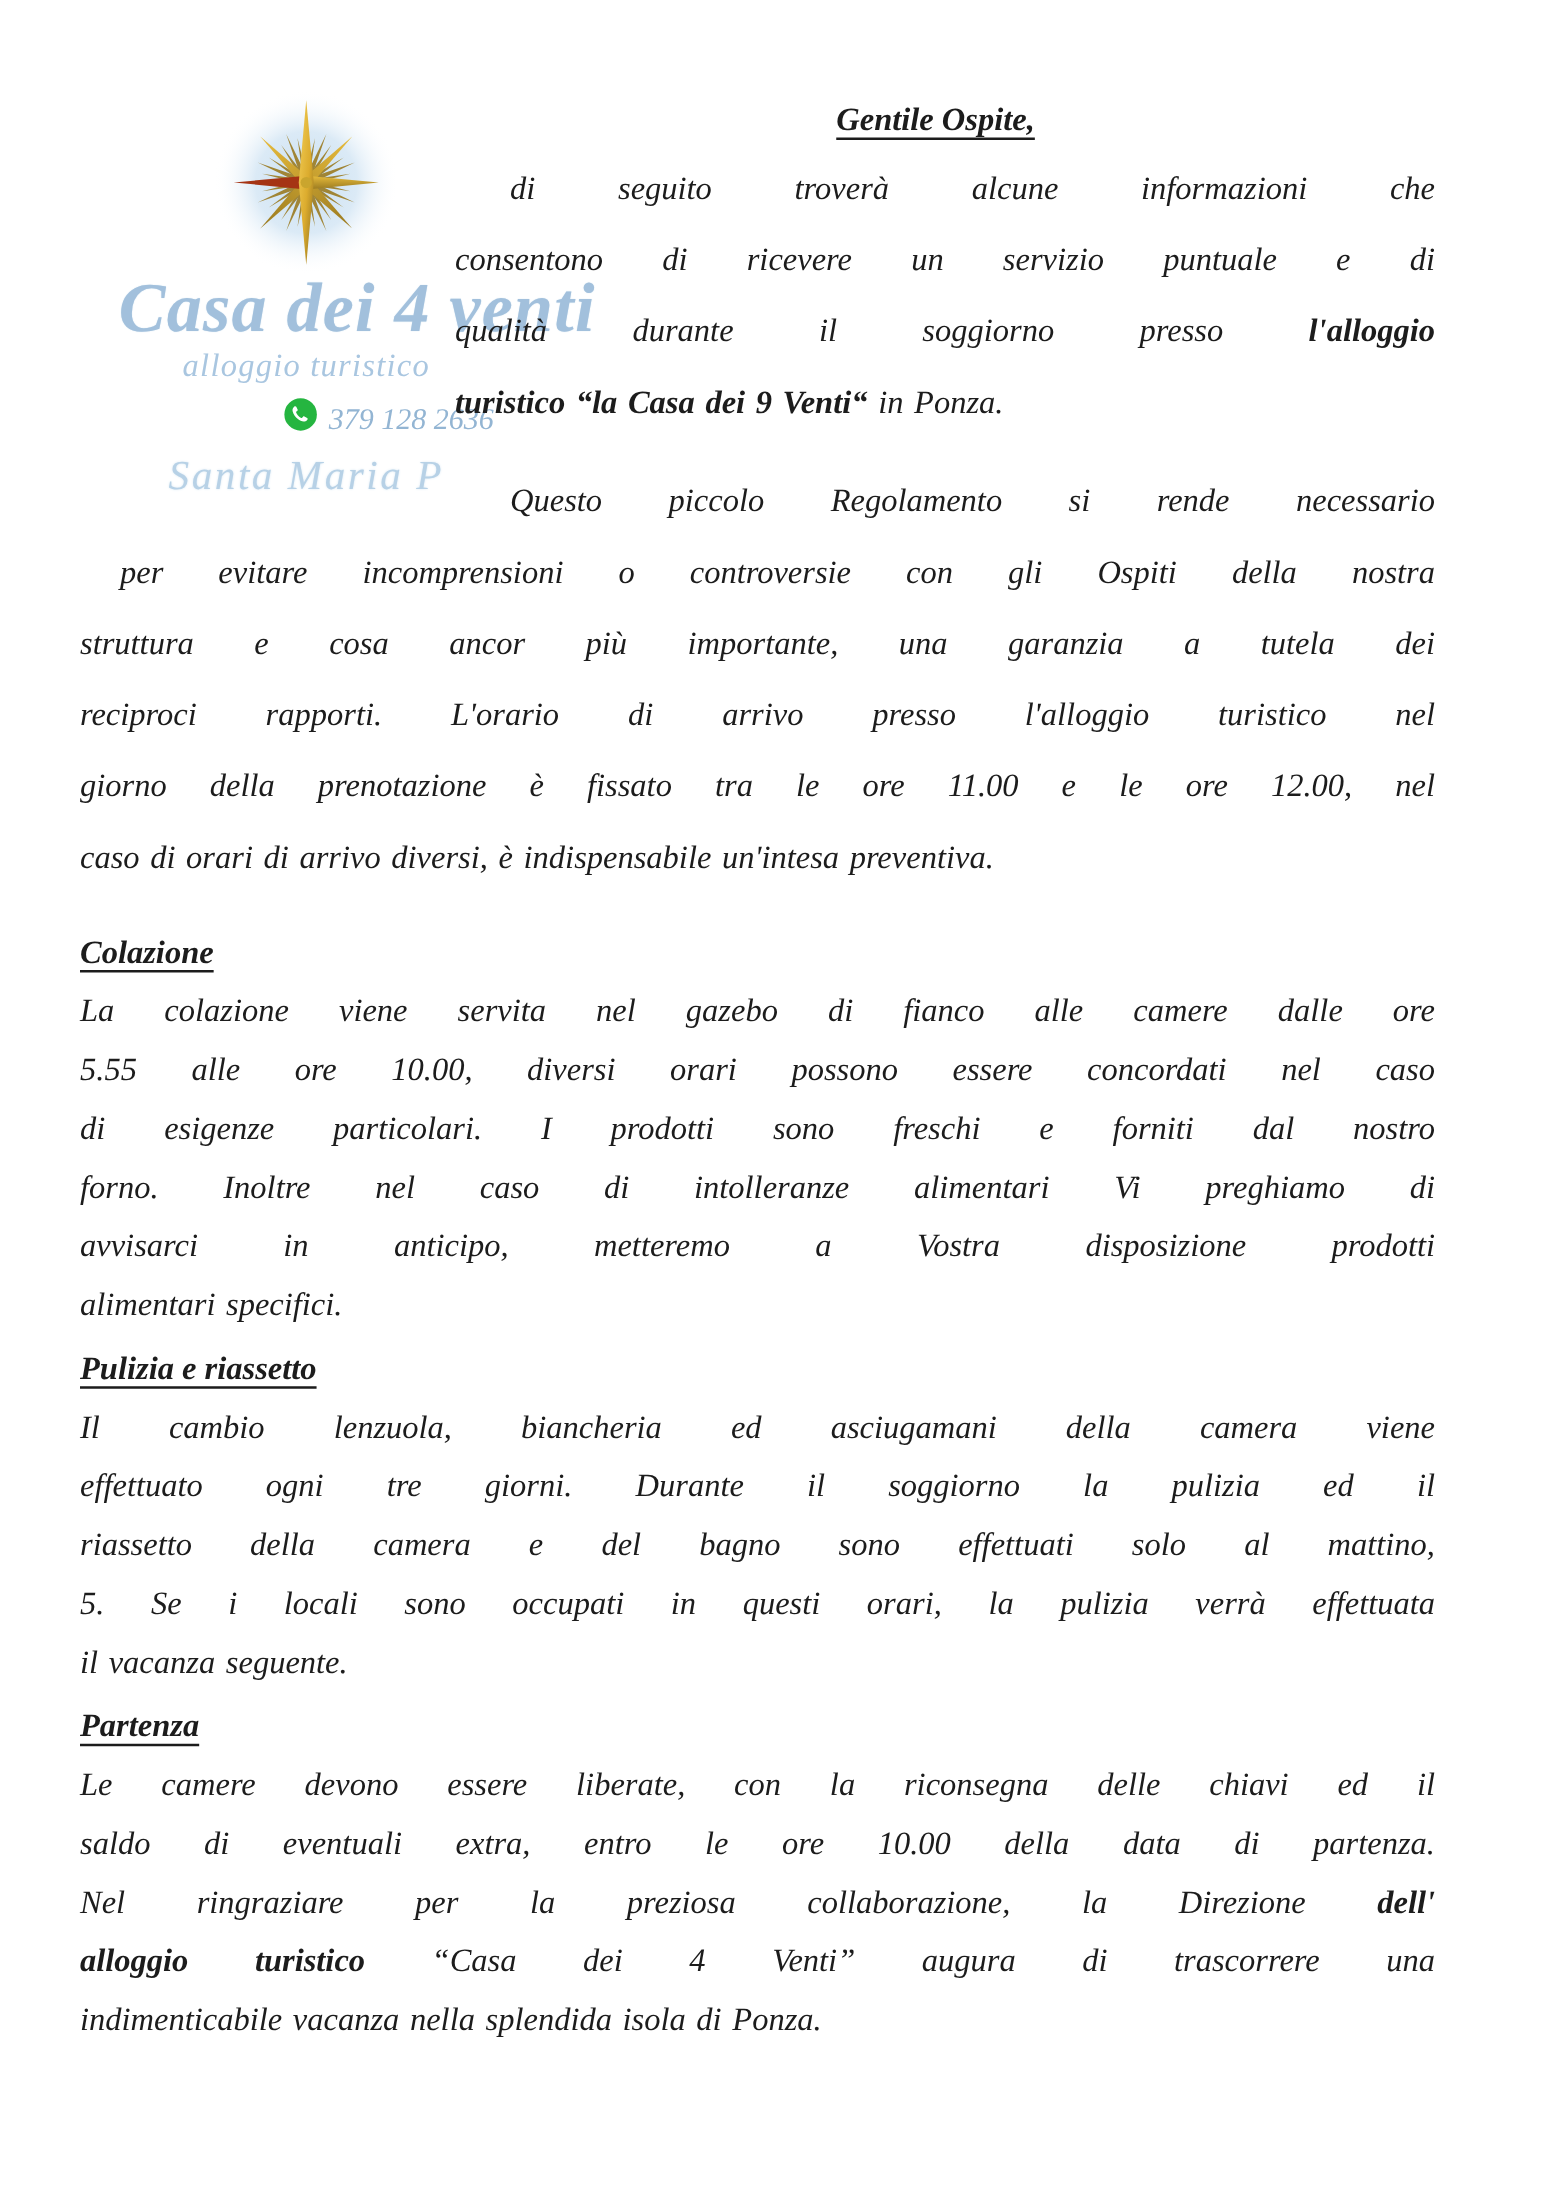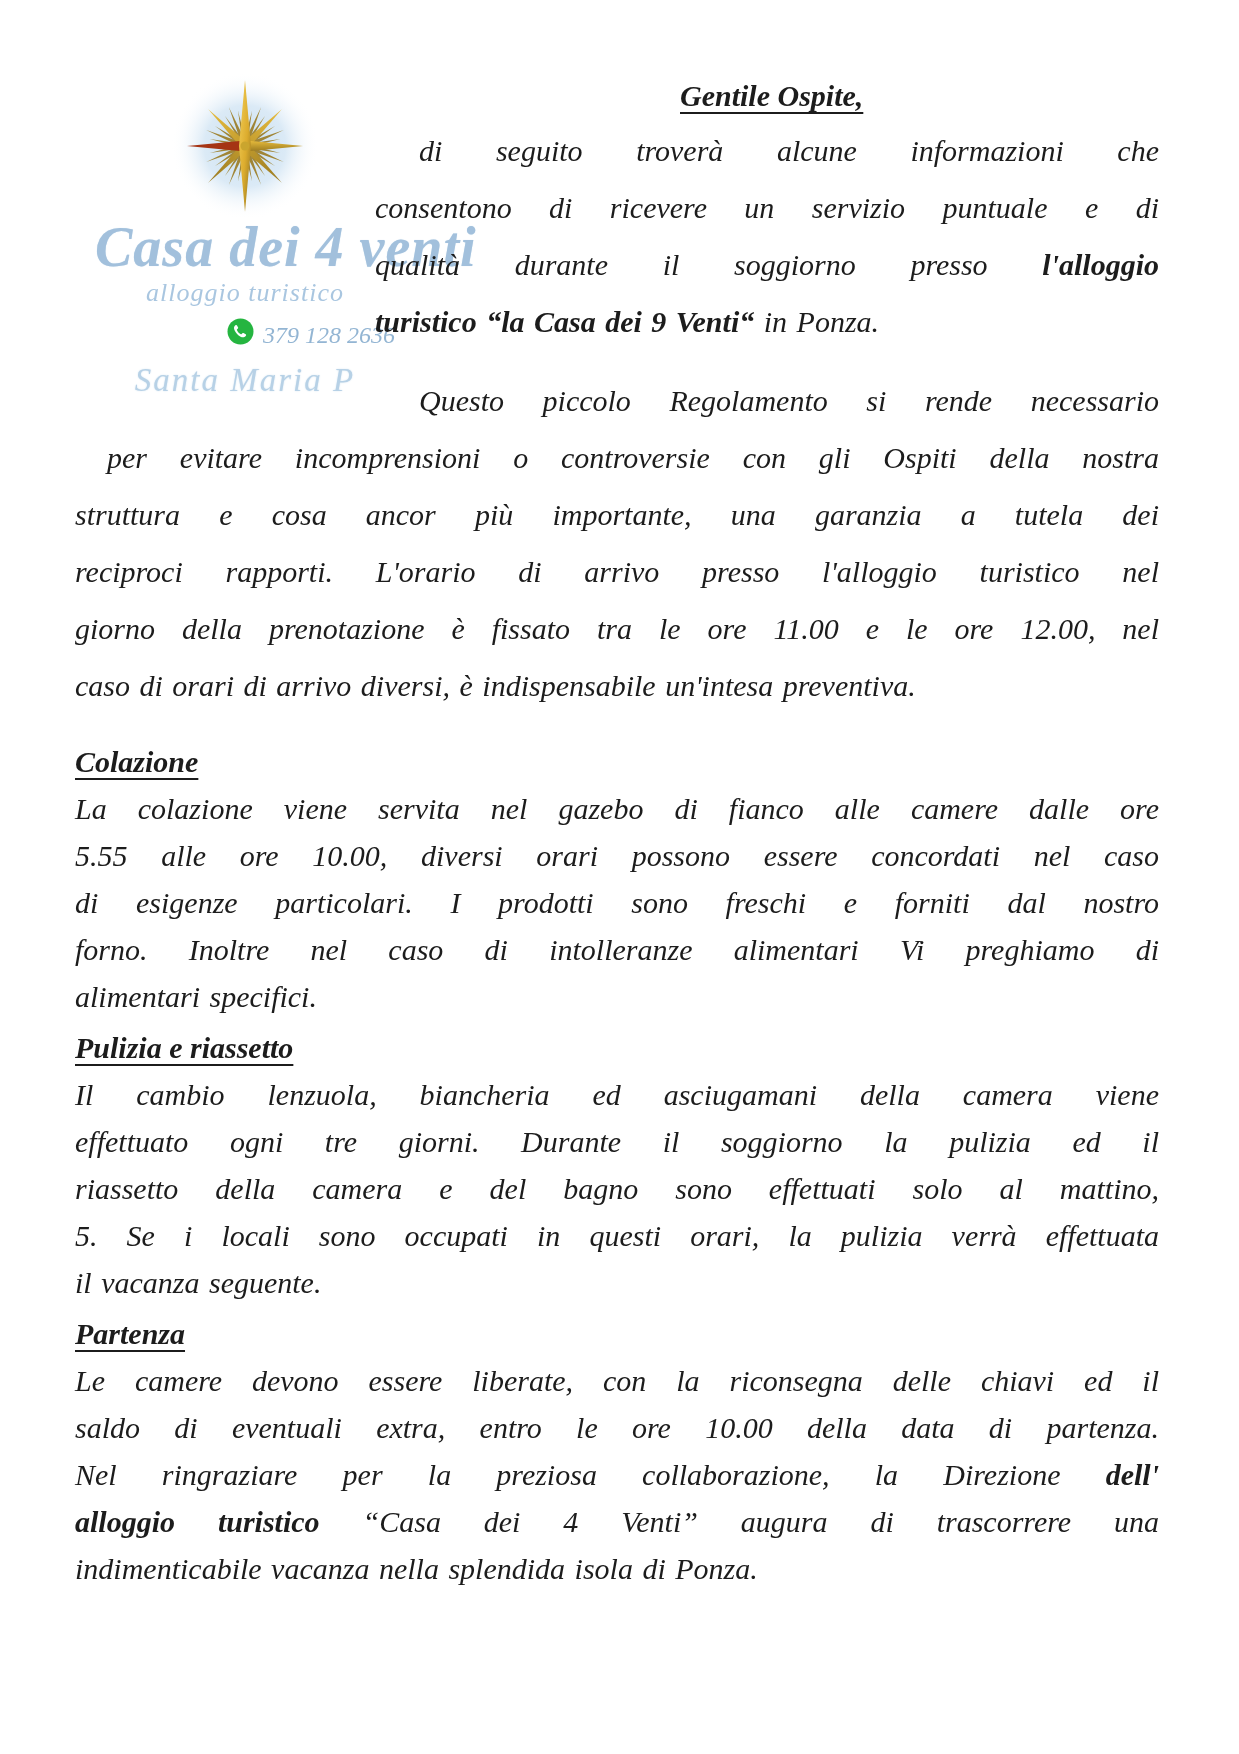--- a/index.html
+++ b/index.html
@@ -31,22 +31,22 @@
   .logo .phone-row{
     margin-top:10px;display:flex;align-items:center;justify-content:flex-end;gap:9px;
     font-size:24px;line-height:30px;color:#93b5d3;
   }
   .logo .location{
     margin-top:10px;font-size:33px;line-height:36px;color:#b7d1e6;
     text-shadow:0 0 2px #d8e7f2;letter-spacing:2px;
   }
   
   .content{
-    position:absolute;left:75px;top:70px;width:1084px;
-    font-size:30px;
+    position:absolute;left:64px;top:70px;width:1084px;
+    font-size:26px;
   }
   .greeting{
     line-height:52px;margin-left:605px;
     font-weight:bold;white-space:nowrap;
   }
   .greeting span{
     text-decoration:underline;text-underline-offset:6px;text-decoration-thickness:2px;
   }
   .line{
     text-align:justify;text-align-last:justify;
@@ -143,20 +143,21 @@
           <div class="line" style="line-height: 57px;"><span>reciproci rapporti. L'orario di arrivo presso l'alloggio turistico nel</span></div>
           <div class="line" style="line-height: 57px;"><span>giorno della prenotazione è fissato tra le ore 11.00 e le ore 12.00, nel</span></div>
           <div class="line nojust" style="line-height: 57px;"><span>caso di orari di arrivo diversi, è indispensabile un'intesa preventiva.</span></div>
         </div>
         <div class="heading" style="margin-top: 24px;"><span>Colazione</span></div>
         <div class="para">
           <div class="line" style="line-height: 47px;"><span>La colazione viene servita nel gazebo di fianco alle camere dalle ore</span></div>
           <div class="line" style="line-height: 47px;"><span>5.55 alle ore 10.00, diversi orari possono essere concordati nel caso</span></div>
           <div class="line" style="line-height: 47px;"><span>di esigenze particolari. I prodotti sono freschi e forniti dal nostro</span></div>
           <div class="line" style="line-height: 47px;"><span>forno.  Inoltre nel caso di intolleranze alimentari Vi preghiamo di</span></div>
+          <div class="line" style="line-height: 47px;"><span>avvisarci in anticipo, metteremo a Vostra  disposizione prodotti</span></div>
           <div class="line nojust" style="line-height: 47px;"><span>alimentari specifici.</span></div>
         </div>
         <div class="heading" style="margin-top: 4px;"><span>Pulizia e riassetto</span></div>
         <div class="para">
           <div class="line" style="line-height: 47px;"><span>Il cambio lenzuola, biancheria ed asciugamani della camera viene</span></div>
           <div class="line" style="line-height: 47px;"><span>effettuato ogni tre giorni. Durante il soggiorno la pulizia ed il</span></div>
           <div class="line" style="line-height: 47px;"><span>riassetto della camera e del bagno sono  effettuati solo al mattino,</span></div>
           <div class="line" style="line-height: 47px;"><span>5. Se i locali sono occupati in questi orari, la pulizia verrà effettuata</span></div>
           <div class="line nojust" style="line-height: 47px;"><span>il vacanza seguente.</span></div>
         </div>

